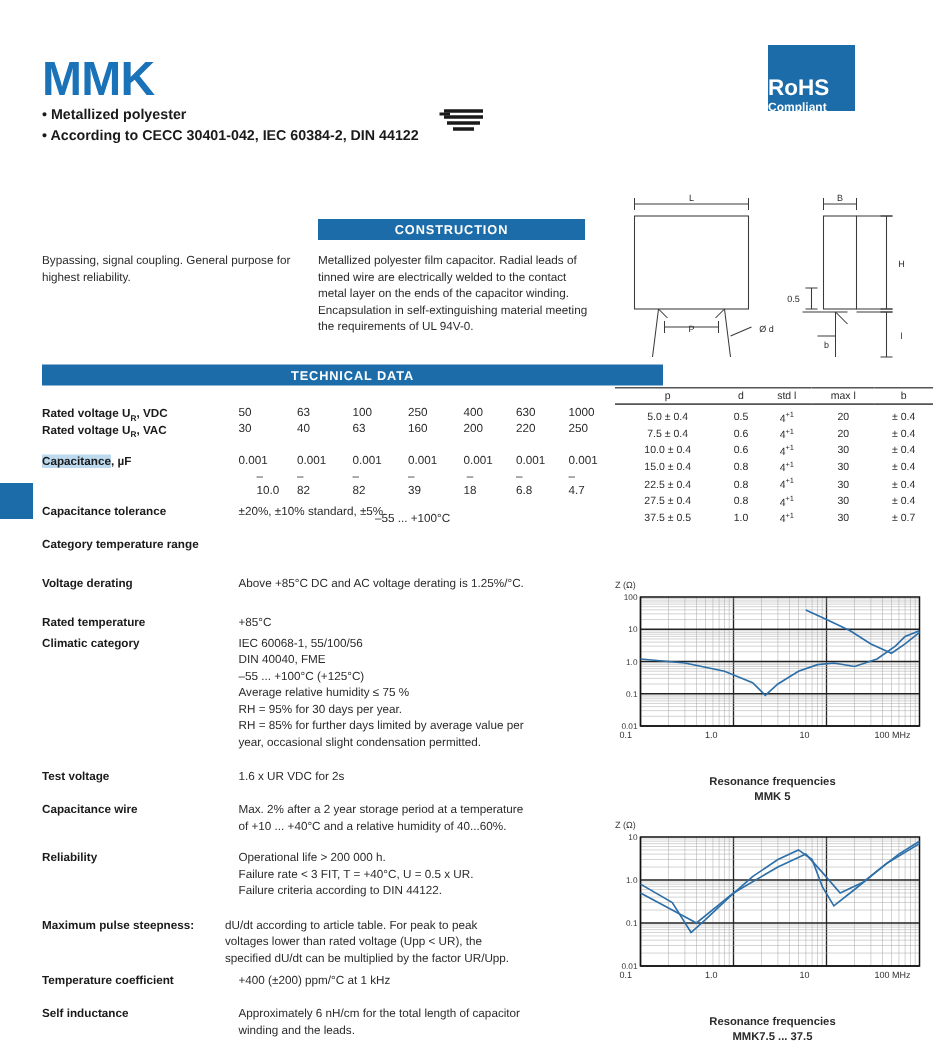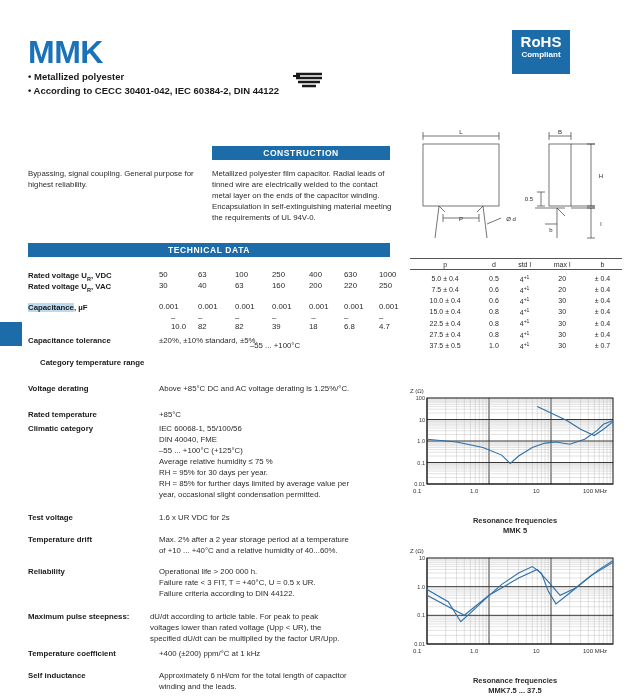--- a/index.html
+++ b/index.html
@@ -28,22 +28,22 @@
   }
   .subtitle-list div { white-space: nowrap; }
 
   .cap-symbol { position: absolute; left: 292px; top: 68px; width: 34px; height: 26px; }
 
   .rohs {
     position: absolute; left: 512px; top: 30px;
     width: 58px; height: 44px;
     background: #1b6ca8;
     color: #ffffff;
-    text-align: center;
-    padding-top: 4px;
+    text-align: left;
+    padding-top: 21px;
   }
   .rohs .r1 { font-size: 15px; font-weight: bold; line-height: 1.05; }
   .rohs .r2 { font-size: 8px; font-weight: bold; line-height: 1.2; }
 
   
   .bluebar {
     position: absolute;
     background: #1b6ca8;
     color: #ffffff;
     font-size: 8.5px;
@@ -121,21 +121,21 @@
   <div class="rohs">
     <div class="r1">RoHS</div>
     <div class="r2">Compliant</div>
   </div>
 
   <div class="panel-text" style="left:28px; top:168px; width:170px;">Bypassing, signal coupling. General purpose for highest reliability.</div>
 
   <div class="bluebar" style="left:212px; top:146px; width:178px;">CONSTRUCTION</div>
   <div class="panel-text" style="left:212px; top:168px; width:180px;">Metallized polyester film capacitor. Radial leads of tinned wire are electrically welded to the contact metal layer on the ends of the capacitor winding. Encapsulation in self-extinguishing material meeting the requirements of UL 94V-0.</div>
 
-  <div class="bluebar" style="left:28px; top:243px; width:362px;">TECHNICAL DATA</div>
+  <div class="bluebar" style="left:28px; top:243px; width:414px;">TECHNICAL DATA</div>
 
   <div class="leftmark"></div>
 
   <div class="spec-label" style="left:28px; top:270px;">
     <span>Rated voltage U</span><sub style="font-size:5.5px;">R</sub><span>, VDC</span>
   </div>
   <div class="spec-label" style="left:28px; top:281px;">
     <span>Rated voltage U</span><sub style="font-size:5.5px;">R</sub><span>, VAC</span>
   </div>
 
@@ -174,42 +174,42 @@
     <span class="vcol" style="left:235px; top:313px;">–82</span>
     <span class="vcol" style="left:272px; top:313px;">–39</span>
     <span class="vcol" style="left:309px; top:313px;text-align:center;">–18</span>
     <span class="vcol" style="left:344px; top:313px;">–6.8</span>
     <span class="vcol" style="left:379px; top:313px;">–4.7</span>
   </div>
 
   <div class="spec-label" style="left:28px; top:335px;">Capacitance tolerance</div>
   <div class="spec-val" style="left:159px; top:335px; width:232px;">±20%, ±10% standard, ±5%.</div>
 
-  <div class="spec-label" style="left:28px; top:357px;margin-left:12px;">Category temperature range</div>
+  <div class="spec-label" style="left:28px; top:357px;">Category temperature range</div>
   <div class="spec-val" style="left:159px; top:340px; width:232px;text-align:center;">–55 ... +100°C</div>
 
   <div class="spec-label" style="left:28px; top:383px;">Voltage derating</div>
   <div class="spec-val" style="left:159px; top:383px; width:238px;">Above +85°C DC and AC voltage derating is 1.25%/°C.</div>
 
   <div class="spec-label" style="left:28px; top:409px;">Rated temperature</div>
   <div class="spec-val" style="left:159px; top:409px; width:232px;">+85°C</div>
 
   <div class="spec-label" style="left:28px; top:423px;">Climatic category</div>
   <div class="spec-val" style="left:159px; top:423px; width:238px;">IEC 60068-1, 55/100/56
 DIN 40040, FME
 –55 ... +100°C (+125°C)
 Average relative humidity ≤ 75 %
 RH = 95% for 30 days per year.
 RH = 85% for further days limited by average value per
 year, occasional slight condensation permitted.</div>
 
   <div class="spec-label" style="left:28px; top:512px;">Test voltage</div>
   <div class="spec-val" style="left:159px; top:512px; width:232px;">1.6 x UR VDC for 2s</div>
 
-  <div class="spec-label" style="left:28px; top:534px;">Temperature drift</div>
+  <div class="spec-label" style="left:28px; top:534px;">Capacitance wire</div>
   <div class="spec-val" style="left:159px; top:534px; width:238px;">Max. 2% after a 2 year storage period at a temperature
 of +10 ... +40°C and a relative humidity of 40...60%.</div>
 
   <div class="spec-label" style="left:28px; top:566px;">Reliability</div>
   <div class="spec-val" style="left:159px; top:566px; width:238px;">Operational life &gt; 200 000 h.
 Failure rate &lt; 3 FIT, T = +40°C, U = 0.5 x UR.
 Failure criteria according to DIN 44122.</div>
 
   <div class="spec-label" style="left:28px; top:611px;">Maximum pulse steepness:</div>
   <div class="spec-val" style="left:150px; top:611px; width:238px;">dU/dt according to article table. For peak to peak

